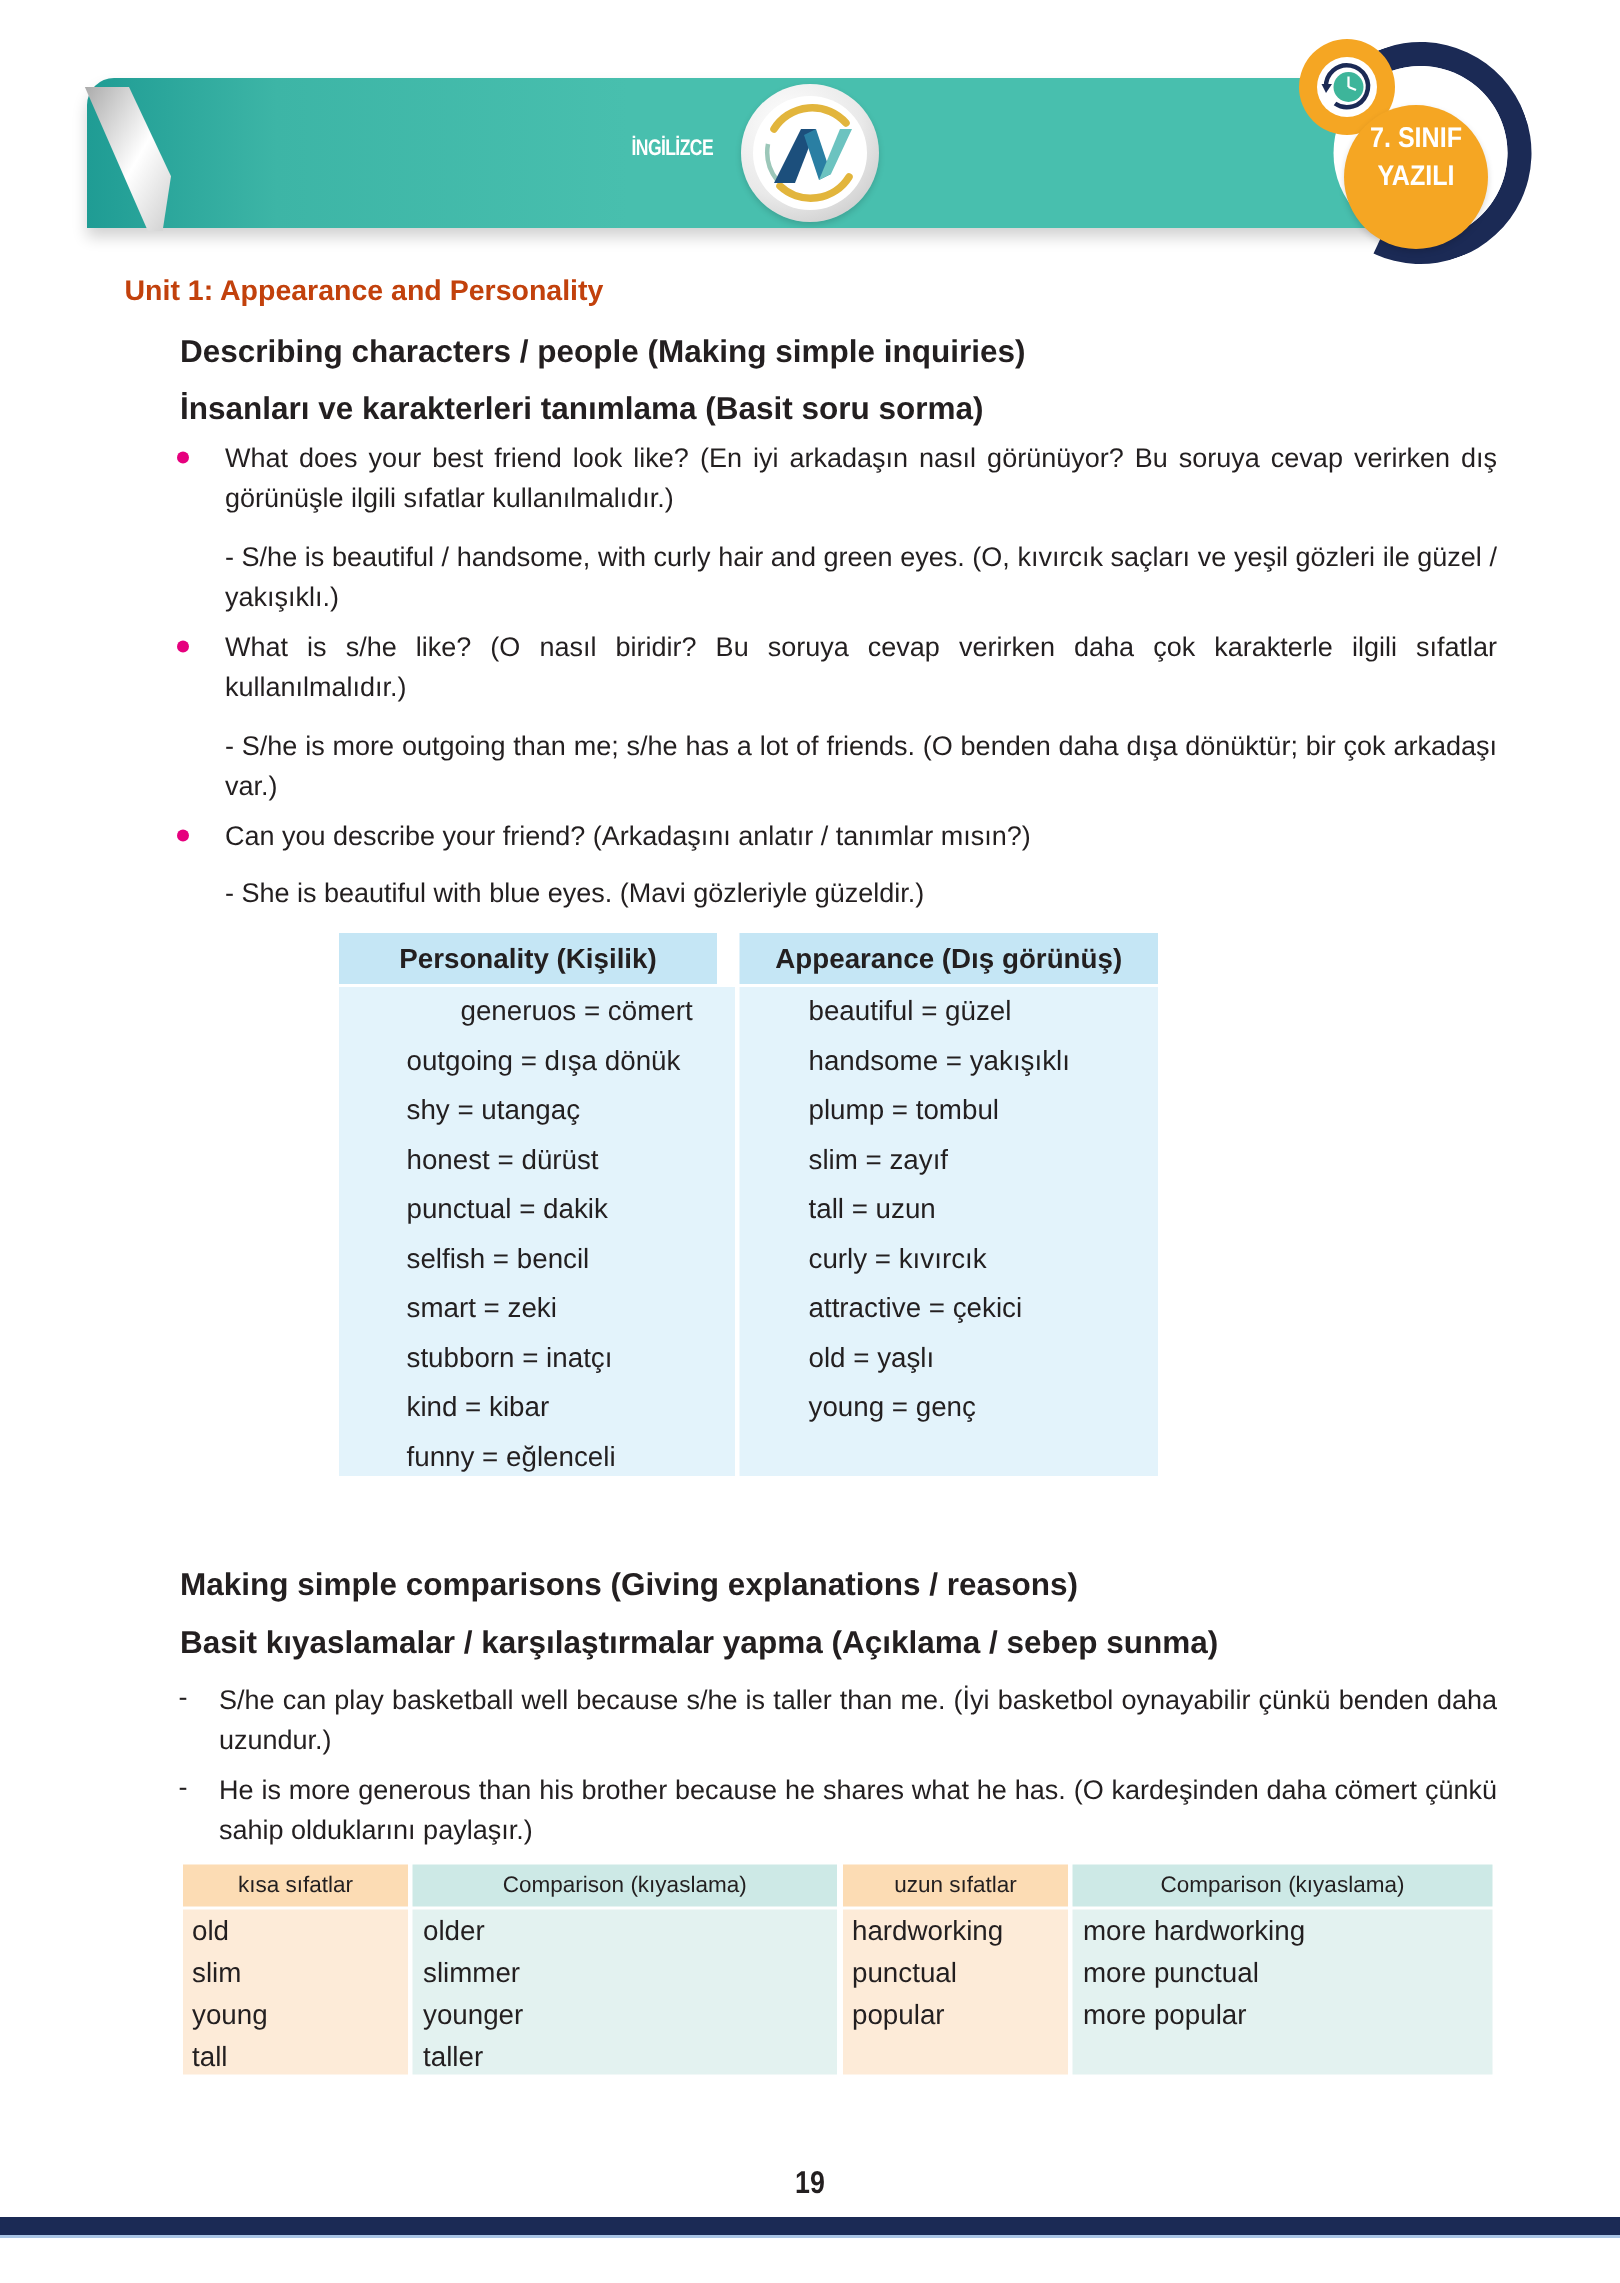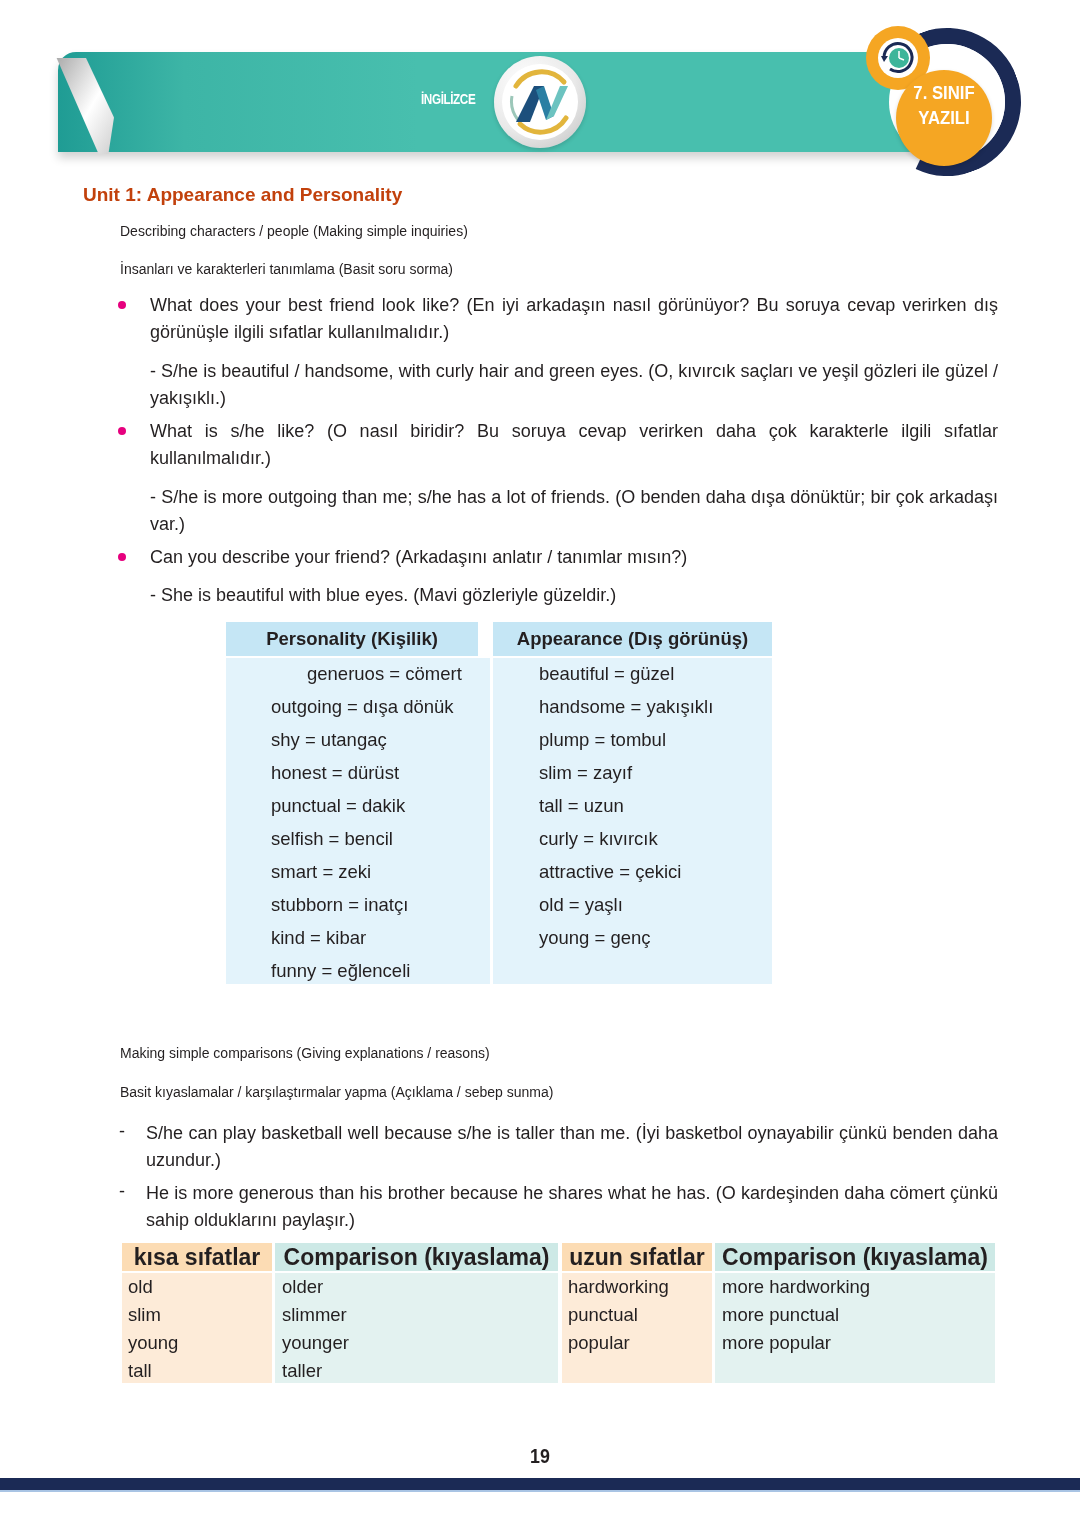--- a/index.html
+++ b/index.html
@@ -59,21 +59,21 @@
     color: #ffffff; font-weight: 700; font-size: 19px; line-height: 25px;
     transform: scaleX(0.88);
   }
 
   
   .unit-title {
     position: absolute; left: 83px; top: 184px;
     font-size: 19px; font-weight: 700; color: #c2410c;
   }
   .h-bold {
-    position: absolute; left: 120px; font-size: 14px; font-weight: 400; color: #231f20;
+    position: absolute; left: 120px; font-size: 21px; font-weight: 700; color: #231f20;
   }
   .para {
     position: absolute; left: 150px; width: 848px;
     font-size: 18px; line-height: 27px; color: #231f20; text-align: justify;
     text-align-last: left;
   }
   .bullet {
     position: absolute; left: 118px; width: 8px; height: 8px; border-radius: 50%;
     background: #e6007e;
   }
@@ -84,21 +84,21 @@
     position: absolute; top: 622px; height: 34px; background: #c5e6f5;
     font-size: 18.5px; font-weight: 700; color: #231f20; line-height: 34px;
   }
   .vocab-body {
     position: absolute; top: 658px; height: 326px; background: #e3f3fb;
   }
   .vocab-cell {
     position: absolute; font-size: 18.5px; color: #231f20; line-height: 33px;
   }
   .cmp-head {
-    position: absolute; top: 1243px; height: 28px; font-size: 23px; font-weight: 700;
+    position: absolute; top: 1243px; height: 28px; font-size: 15px; font-weight: 400;
     line-height: 28px; text-align: center; color: #231f20;
   }
   .cmp-body { position: absolute; top: 1273px; height: 110px; }
   .cmp-item {
     position: absolute; font-size: 18.5px; line-height: 28px; color: #231f20;
   }
 
   .page-num {
     position: absolute; left: 0; width: 1080px; top: 1444px; text-align: center;
     font-size: 21px; font-weight: 700; color: #231f20;

